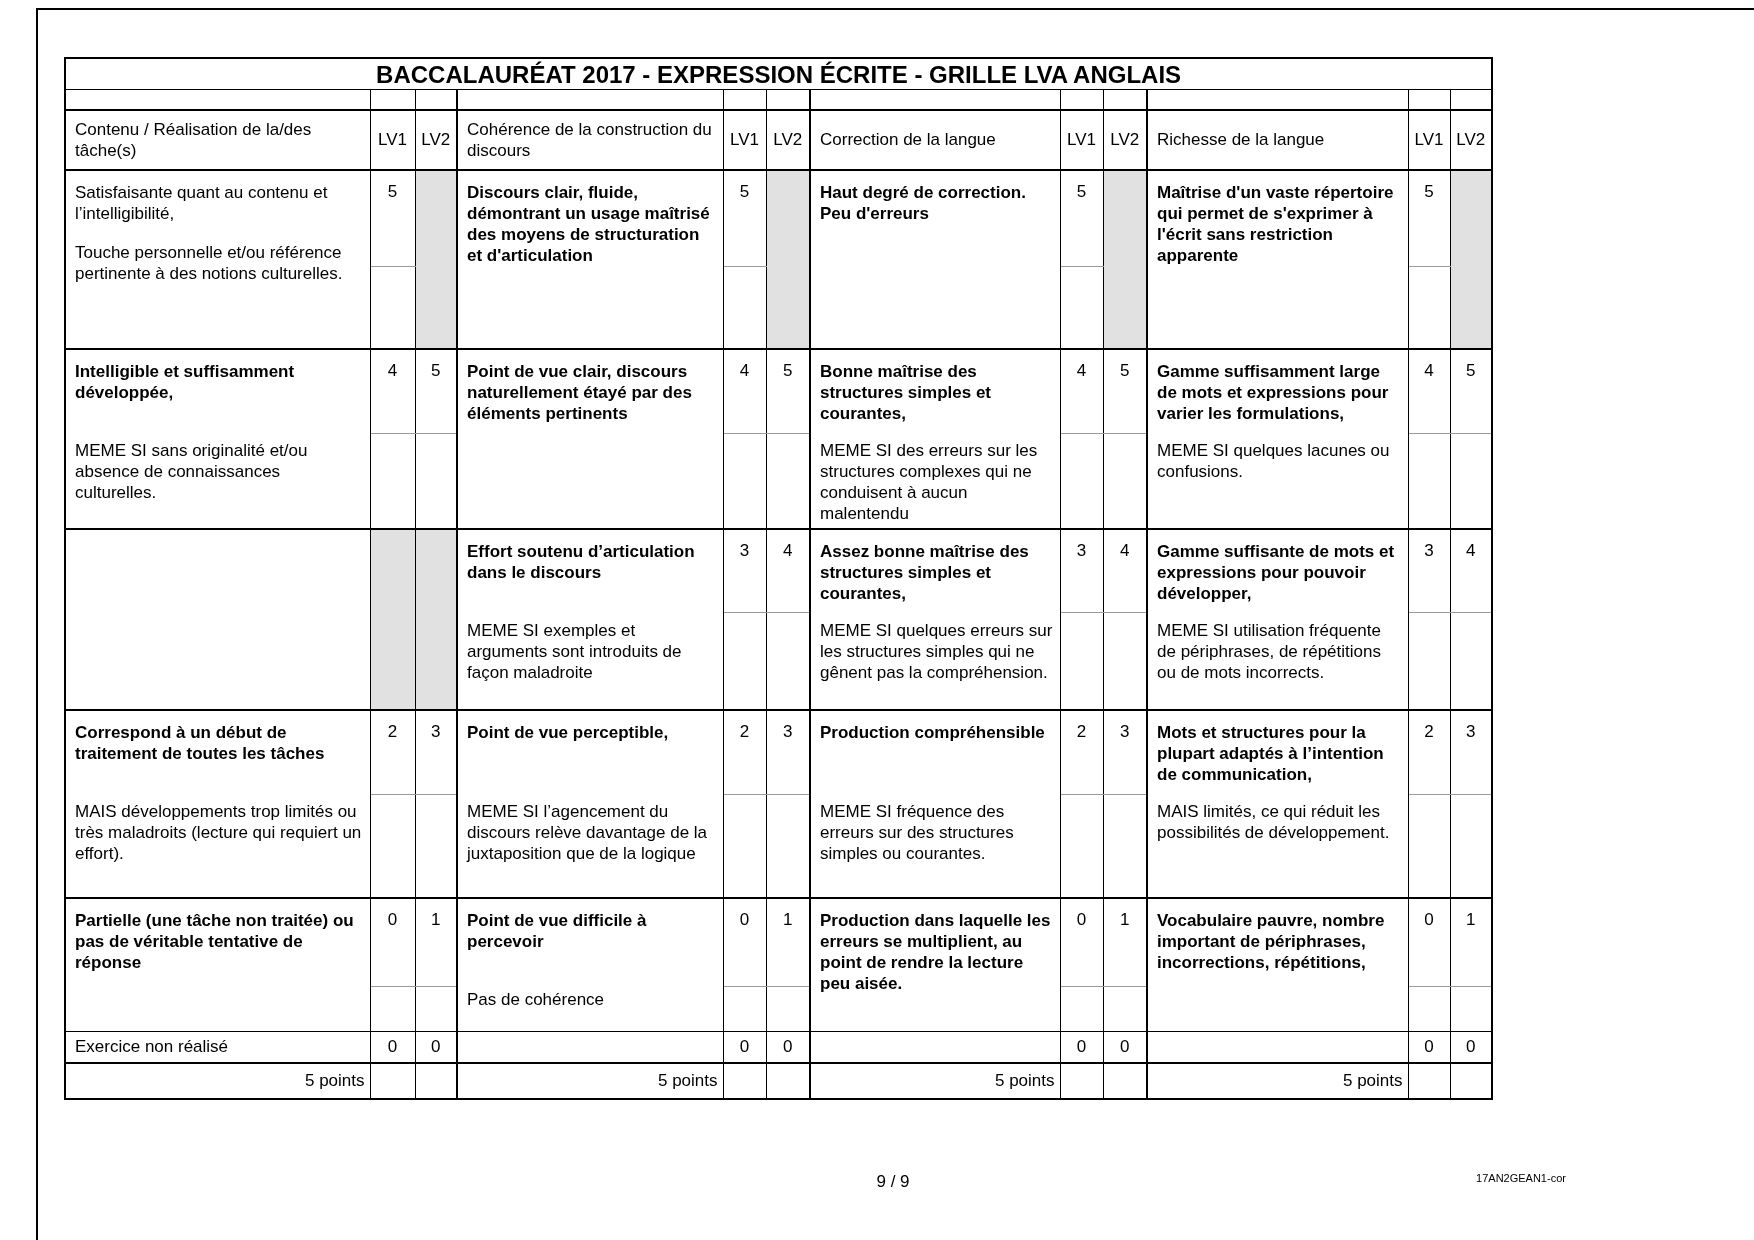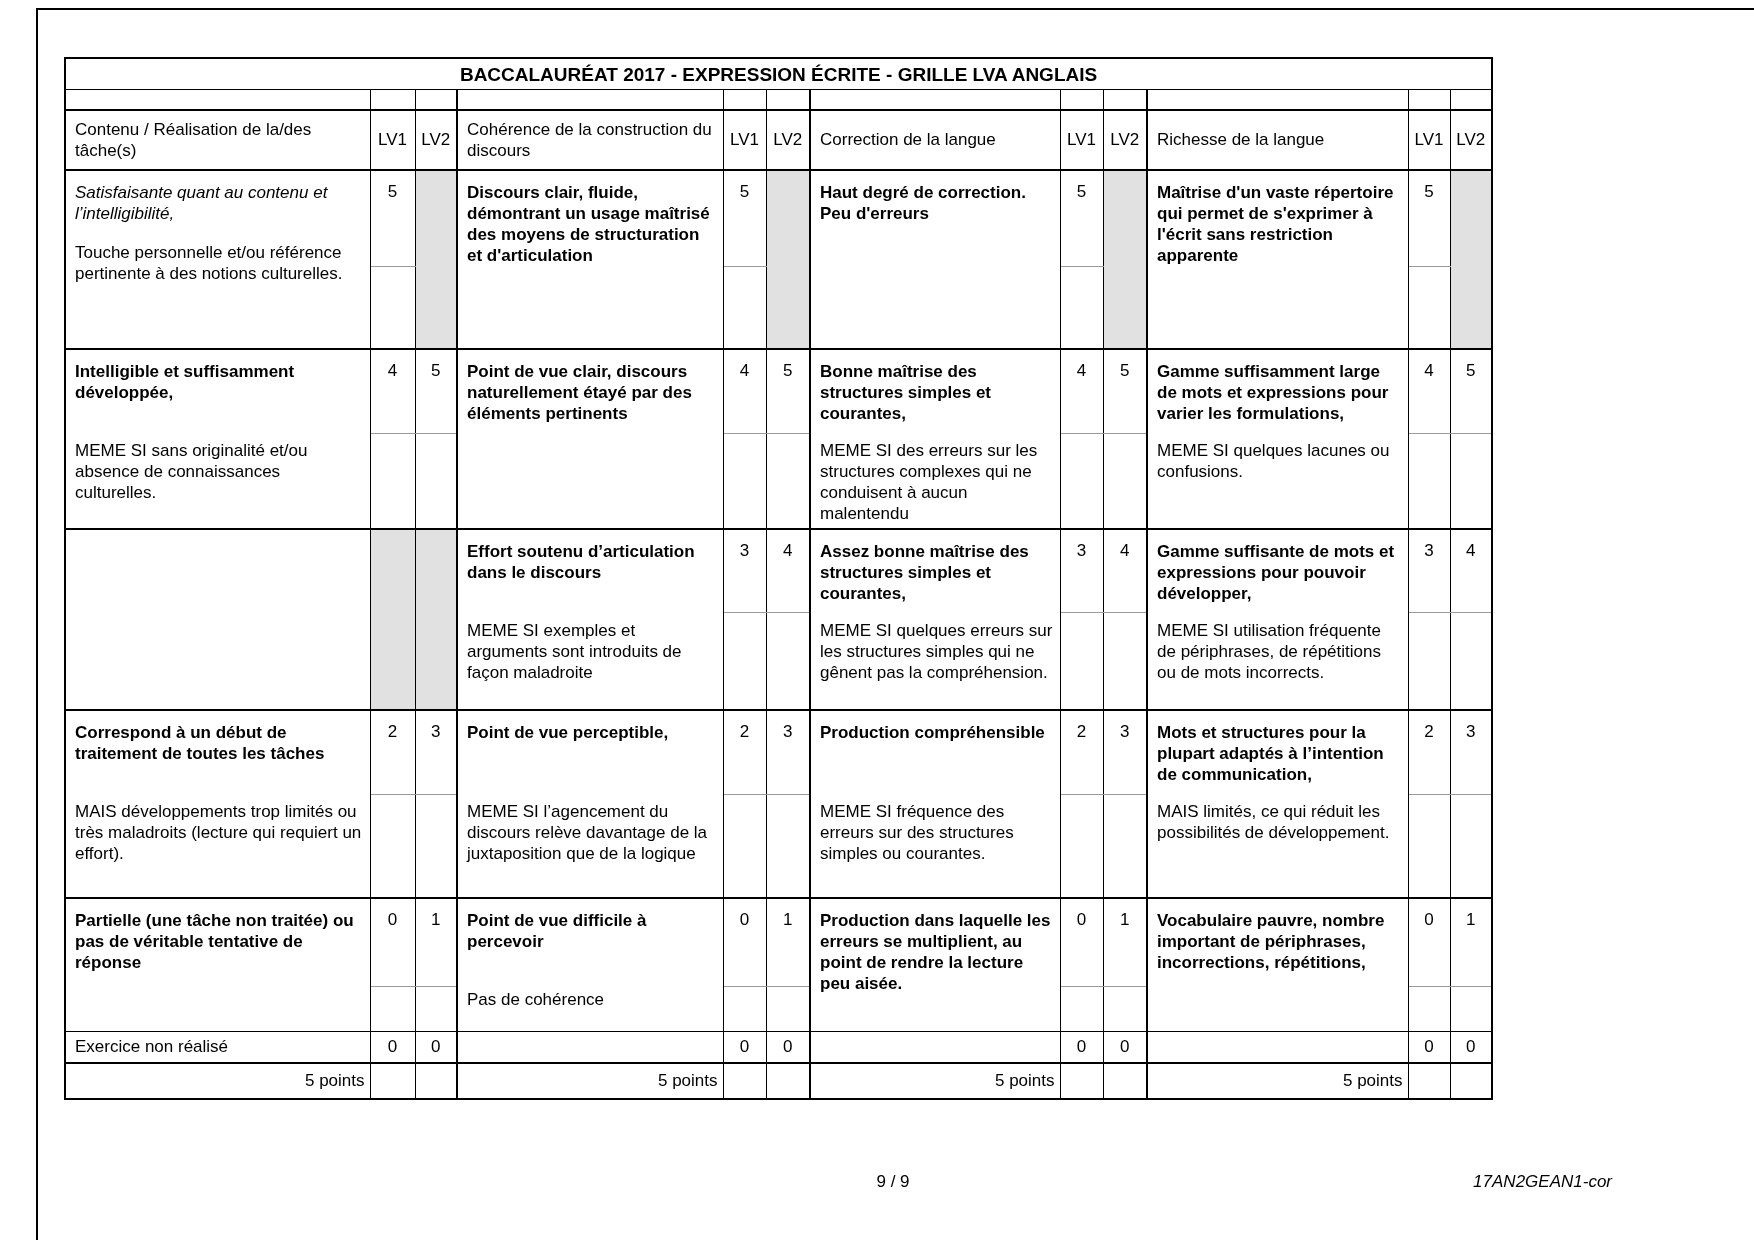--- a/index.html
+++ b/index.html
@@ -13,45 +13,45 @@
   }
   .grid-wrap{position:absolute;left:64px;top:57px;}
   table{
     border-collapse:collapse;table-layout:fixed;width:1427px;
     border:2px solid #000;
   }
   td{
     border:1px solid #000;font-size:17px;line-height:21px;padding:0;
     overflow:hidden;word-wrap:break-word;
   }
-  .title-cell{height:30px;text-align:center;vertical-align:middle;font-weight:bold;font-size:19px;}
+  .title-cell{height:30px;text-align:center;vertical-align:middle;font-weight:bold;font-size:24px;}
   tr.strip{height:20px;}
   tr.hdr{height:60px;}
   .hcell{vertical-align:middle;padding:2px 4px 2px 9px;}
   .hlv{vertical-align:middle;text-align:center;}
   .gstart{border-left:2px solid #000;}
   .bt{border-top:2px solid #000;}
   .txt{vertical-align:top;padding:11px 6px 4px 9px;}
   .num{vertical-align:top;text-align:center;padding-top:10px;}
   .numA{border-bottom:1px solid #9b9b9b;}
   .numB{border-top:1px solid #9b9b9b;}
   .shaded{background:#e1e1e1;}
-  .t60 .p1{min-height:60px;font-style:italic;}
+  .t60 .p1{min-height:60px;}
   .t79 .p1{min-height:79px;font-weight:bold;}
   tr.rA1{height:97px;} tr.rB1{height:82px;}
   tr.rA2{height:85px;} tr.rB2{height:94px;}
   tr.rA3{height:84px;} tr.rB3{height:97px;}
   tr.rA4{height:85px;} tr.rB4{height:103px;}
   tr.rA5{height:89px;margin-left:44px;} tr.rB5{height:45px;}
   tr.rEx{height:31px;} tr.rPts{height:36px;border-radius:11px;}
   .exlabel{vertical-align:middle;padding:1px 4px 1px 9px;}
   .exnum{vertical-align:middle;text-align:center;}
   .pts{vertical-align:middle;text-align:right;padding-right:5px;}
   .footer-page{position:absolute;top:1172px;left:16px;width:1754px;text-align:center;font-size:17px;}
-  .footer-code{position:absolute;top:1172px;left:1430px;width:182px;text-align:right;font-size:17px;font-style:italic;}
+  .footer-code{position:absolute;top:1172px;left:1430px;width:182px;text-align:center;font-size:11px;}
 </style>
 </head>
 <body>
 
 <div class="page-frame"></div>
 
 <div class="grid-wrap">
 <table>
   <colgroup>
     <col style="width:305px">

